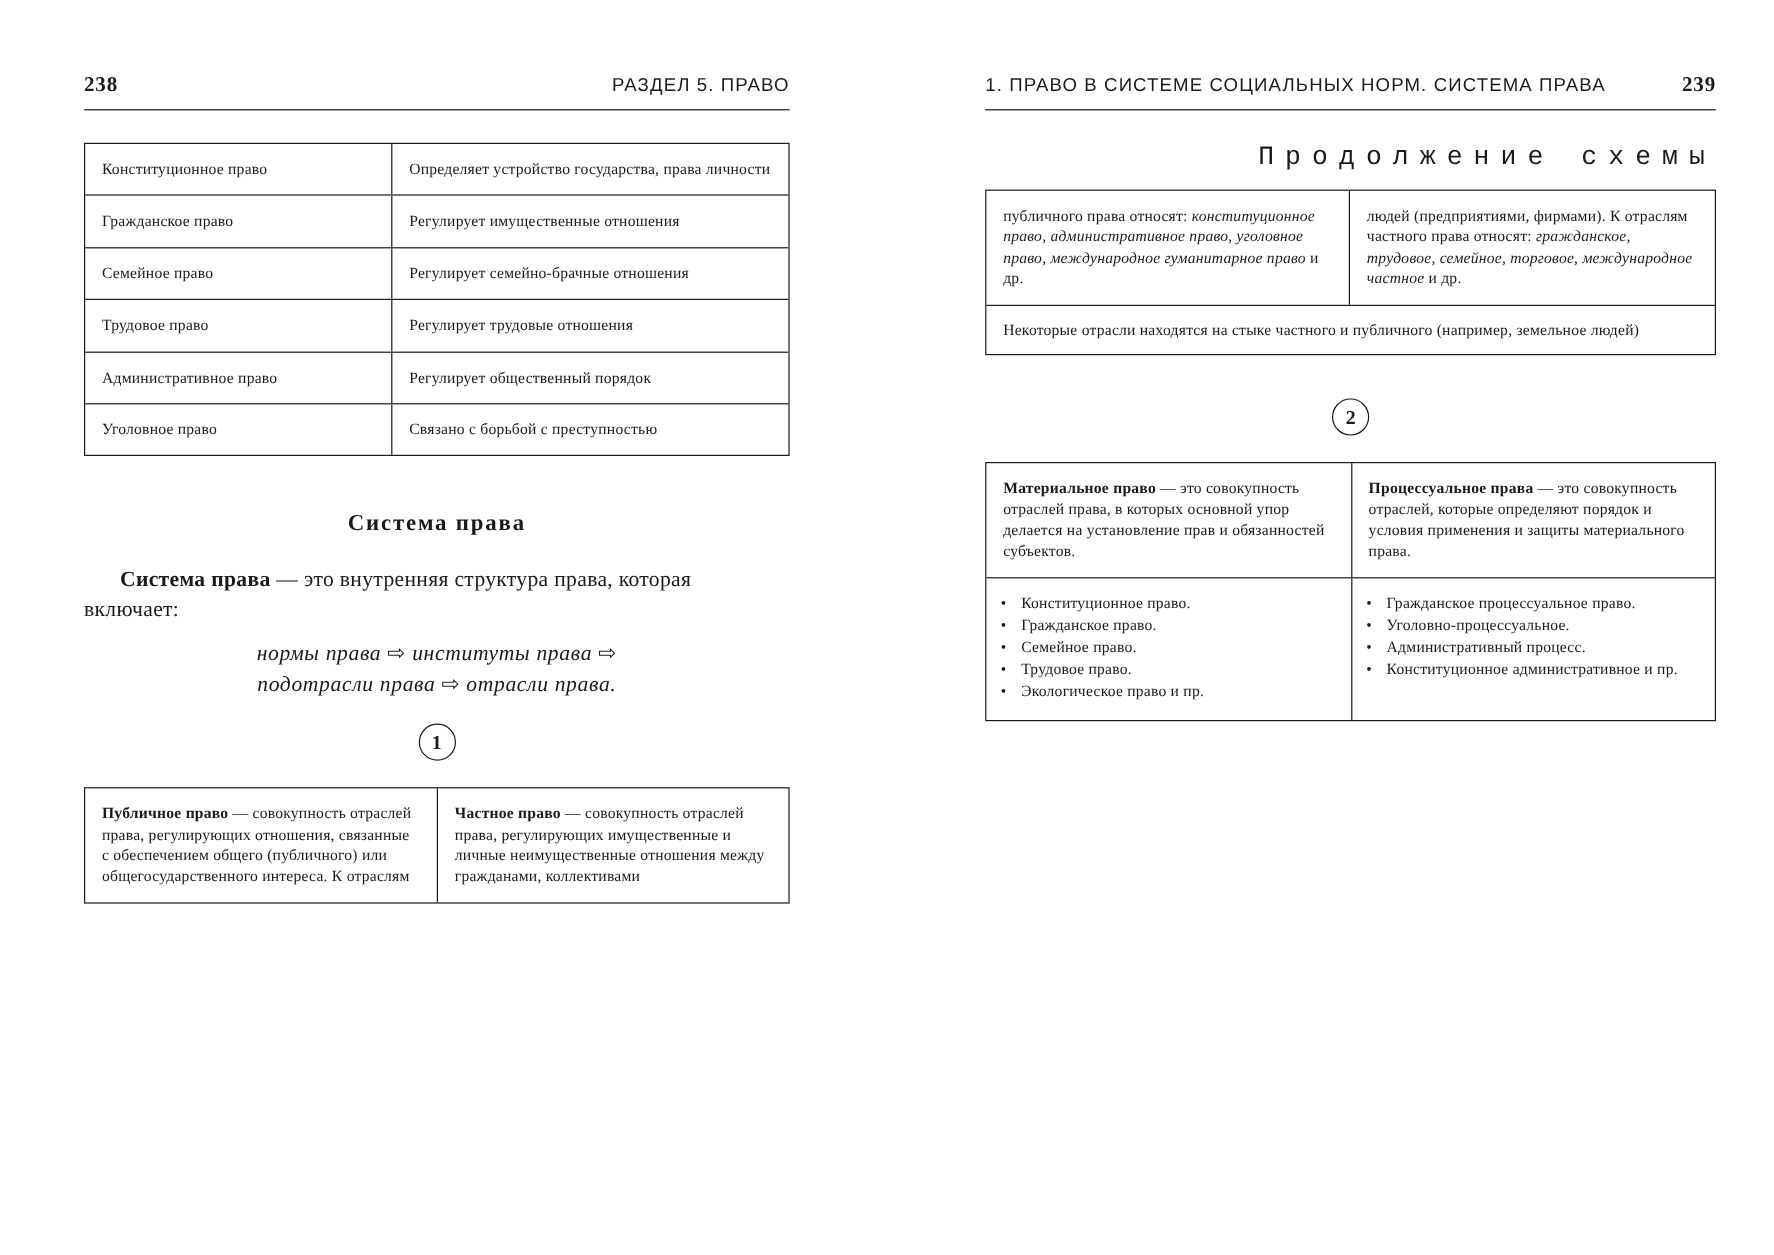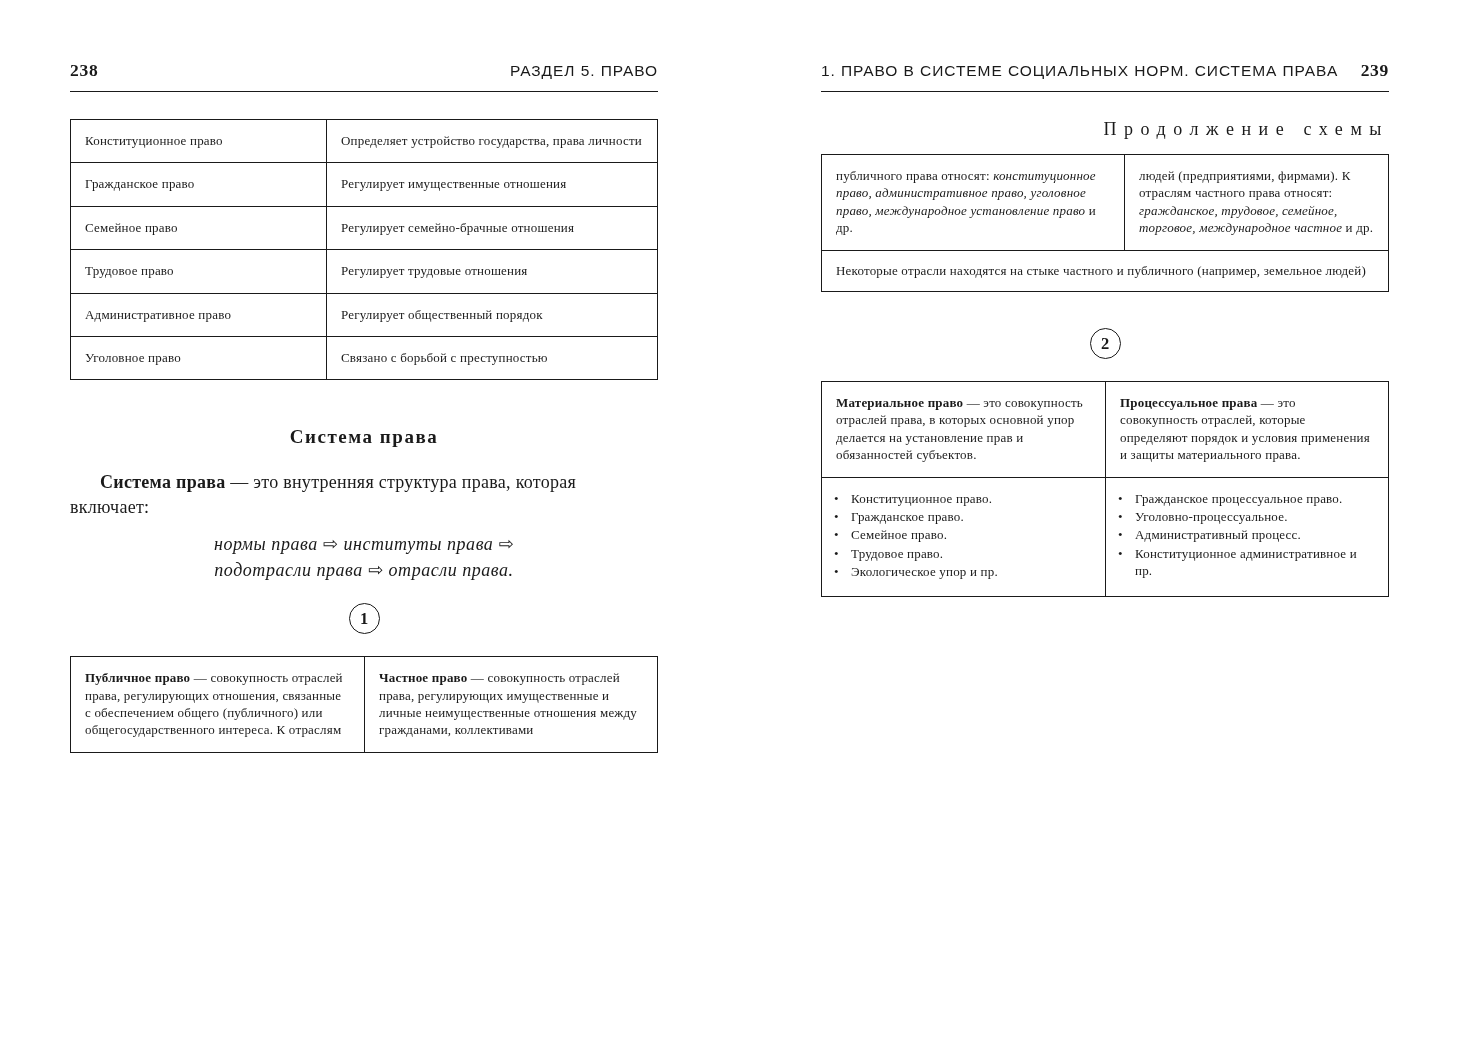--- a/index.html
+++ b/index.html
@@ -7,21 +7,21 @@
   body {
     width:1478px; height:1046px;
     font-family:"Liberation Serif","DejaVu Serif",serif;
     color:#1a1a1a;
     overflow:hidden;
   }
   .spread { display:flex; width:1478px; height:1046px; }
   .page { width:739px; position:relative; }
   .page-inner { padding-top:60px; }
   .page-left .page-inner  { padding-left:70px; padding-right:81px; }
-  .page-right .page-inner { padding-left:82px; padding-right:89px; }
+  .page-right .page-inner { padding-left:82px; padding-right:48px; }
 
   
   .page-header {
     display:flex; justify-content:space-between; align-items:baseline;
     border-bottom:1.6px solid #1a1a1a;
     padding-bottom:10px; margin-bottom:27px;
   }
   .pagenum { font-weight:bold; font-size:17.5px; letter-spacing:0.04em; }
   .running-title {
     font-size:16.5px; letter-spacing:0.06em;
@@ -55,22 +55,22 @@
   }
   .circle-num {
     width:31px; height:31px; border:1.7px solid #1a1a1a; border-radius:50%;
     display:flex; align-items:center; justify-content:center;
     font-weight:bold; font-size:16.5px;
     margin:20px auto 0 auto;
   }
 
   
   .continuation {
-    text-align:right; font-size:18px; letter-spacing:0.42em;
-    margin-bottom:14px; margin-top:2px;
+    text-align:right; font-size:22px; letter-spacing:0.42em;
+    margin-bottom:14px; margin-top:2px;font-family:Liberation Mono, monospace;
   }
   .tbl1 .trow { grid-template-columns:302px 1fr; }
   .span-row { border-top:1.4px solid #1a1a1a; padding:11px 14px 12px 14px; }
   .it { font-style:italic; }
   .bold-lead { font-weight:bold; }
 
   .tbl2 { margin-top:22px; }
   .tbl2 .trow { grid-template-columns:1fr 1fr; }
   .list-cell { padding:12px 14px 14px 12px; }
   .li { display:flex; margin-bottom:1px; }
@@ -143,21 +143,21 @@
     <div class="page-inner">
       <header class="page-header">
         <span class="running-title">1. ПРАВО В СИСТЕМЕ СОЦИАЛЬНЫХ НОРМ. СИСТЕМА ПРАВА</span>
         <span class="pagenum">239</span>
       </header>
 
       <div class="continuation">Продолжение схемы</div>
 
       <div class="tbl tbl1 mt-table">
         <div class="trow">
-          <div class="tcell"><span>публичного права относят: </span><span class="it">конституционное право, административное право, уголовное право, международное установление право</span><span> и др.</span></div>
+          <div class="tcell"><span>публичного права относят: </span><span class="it">конституционное право, административное право, уголовное право, международное гуманитарное право</span><span> и др.</span></div>
           <div class="tcell"><span>людей (предприятиями, фирмами). К отраслям частного права относят: </span><span class="it">гражданское, трудовое, семейное, торговое, международное частное</span><span> и др.</span></div>
         </div>
         <div class="span-row">Некоторые отрасли находятся на стыке частного и публичного (например, земельное людей)</div>
       </div>
 
       <div class="circle-num circle-gap-top">2</div>
 
       <div class="tbl tbl2">
         <div class="trow">
           <div class="tcell"><b class="bold-lead">Материальное право</b><span> — это совокупность отраслей права, в которых основной упор делается на установление прав и обязанностей субъектов.</span></div>
@@ -176,21 +176,21 @@
             <div class="li">
                 <span class="bullet">•</span>
                 <span>Семейное право.</span>
               </div>
             <div class="li">
                 <span class="bullet">•</span>
                 <span>Трудовое право.</span>
               </div>
             <div class="li">
                 <span class="bullet">•</span>
-                <span>Экологическое упор и пр.</span>
+                <span>Экологическое право и пр.</span>
               </div>
           </div>
           <div class="tcell list-cell">
             <div class="li">
                 <span class="bullet">•</span>
                 <span>Гражданское процессуальное право.</span>
               </div>
             <div class="li">
                 <span class="bullet">•</span>
                 <span>Уголовно-процессуальное.</span>

